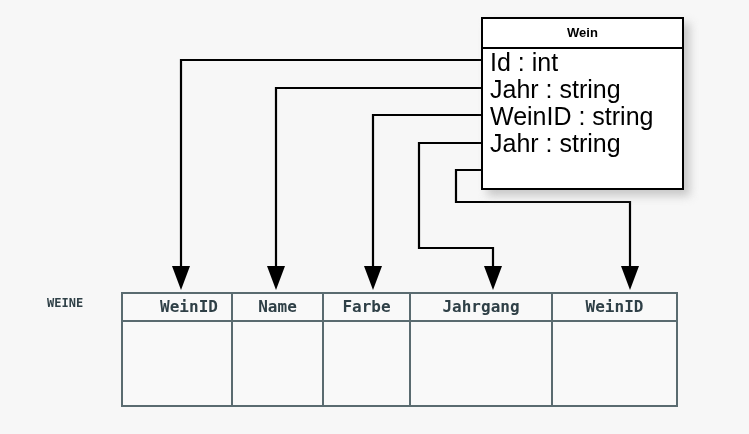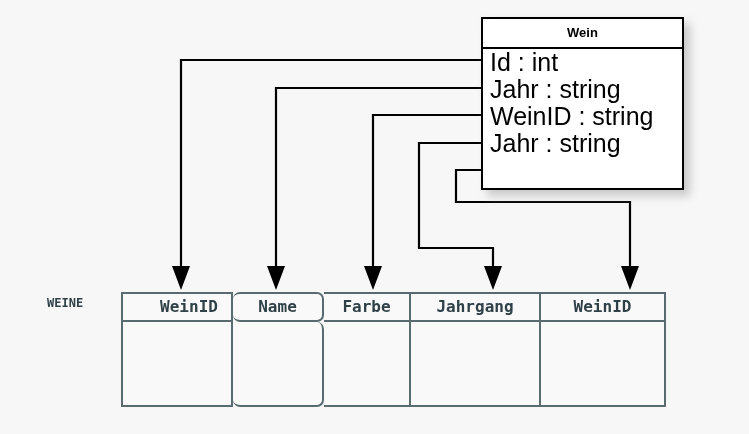--- a/index.html
+++ b/index.html
@@ -120,23 +120,23 @@
   }
   .rel-table th {
     height: 30px;
     line-height: 26px;
   }
   .rel-table td {
     height: 85px;
     border-top: none;
   }
   .rel-table th.c0, .rel-table td.c0 { width: 112px; padding-left: 24px; }
-  .rel-table th.c1, .rel-table td.c1 { width: 91px;  border-left: none; border-radius: 7px; }
+  .rel-table th.c1, .rel-table td.c1 { width: 91px;  border-left: none; }
   .rel-table th.c2, .rel-table td.c2 { width: 87px;  border-left: none; }
-  .rel-table th.c3, .rel-table td.c3 { width: 130px; border-left: none; }
+  .rel-table th.c3, .rel-table td.c3 { width: 142px; border-left: none; }
   .rel-table th.c4, .rel-table td.c4 { width: 125px; border-left: none; }
 </style>
 </head>
 <body>
 
 <div id="canvas">
 
   <svg id="connectors" viewBox="0 0 749 434" xmlns="http://www.w3.org/2000/svg">
 
     <g>

